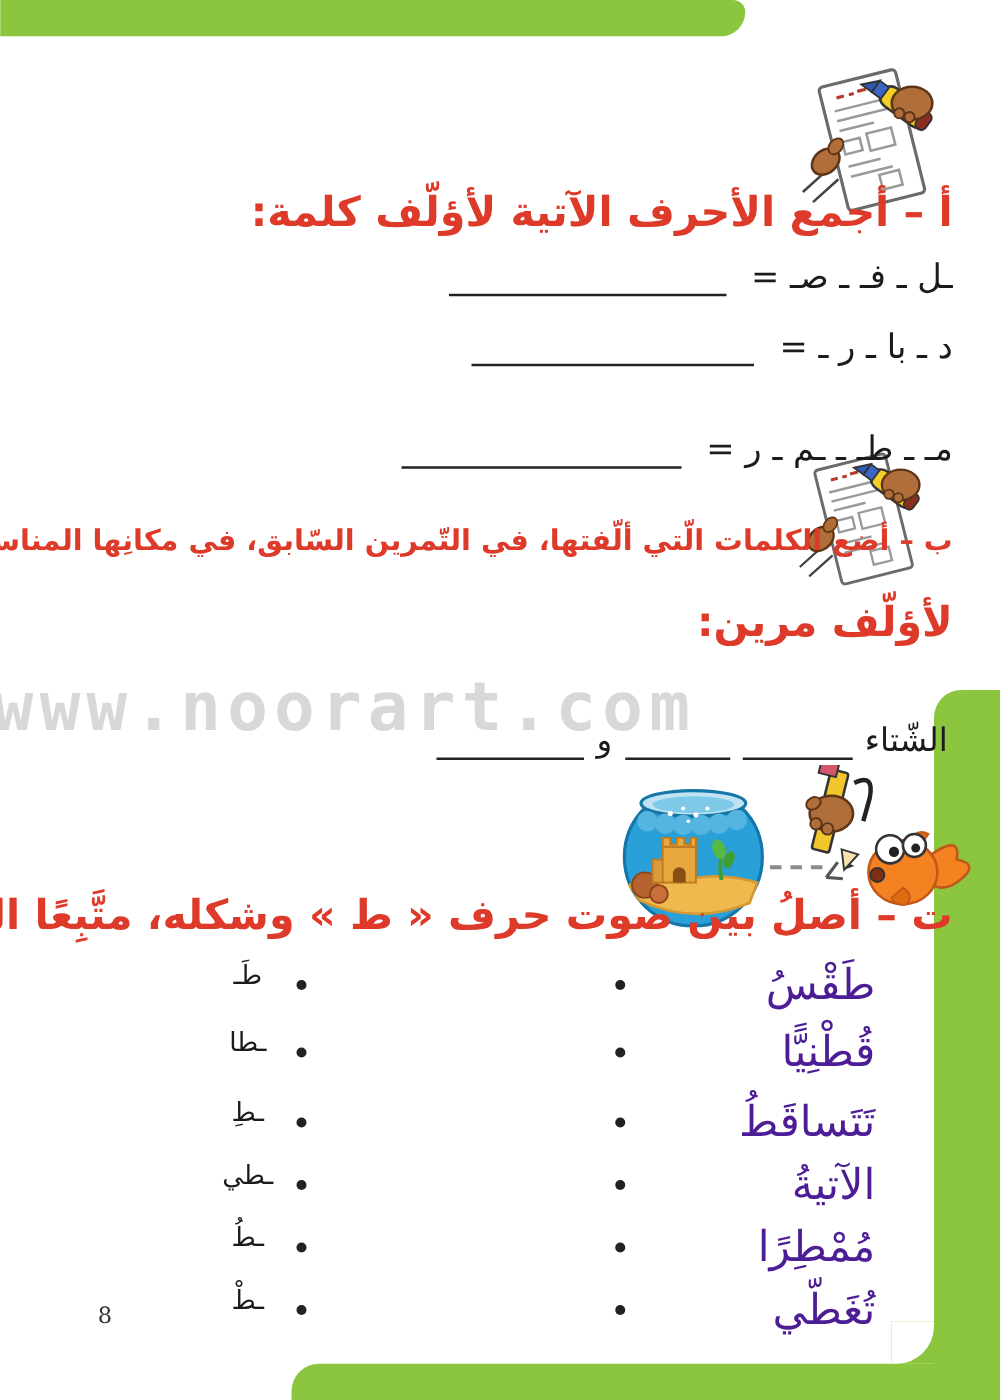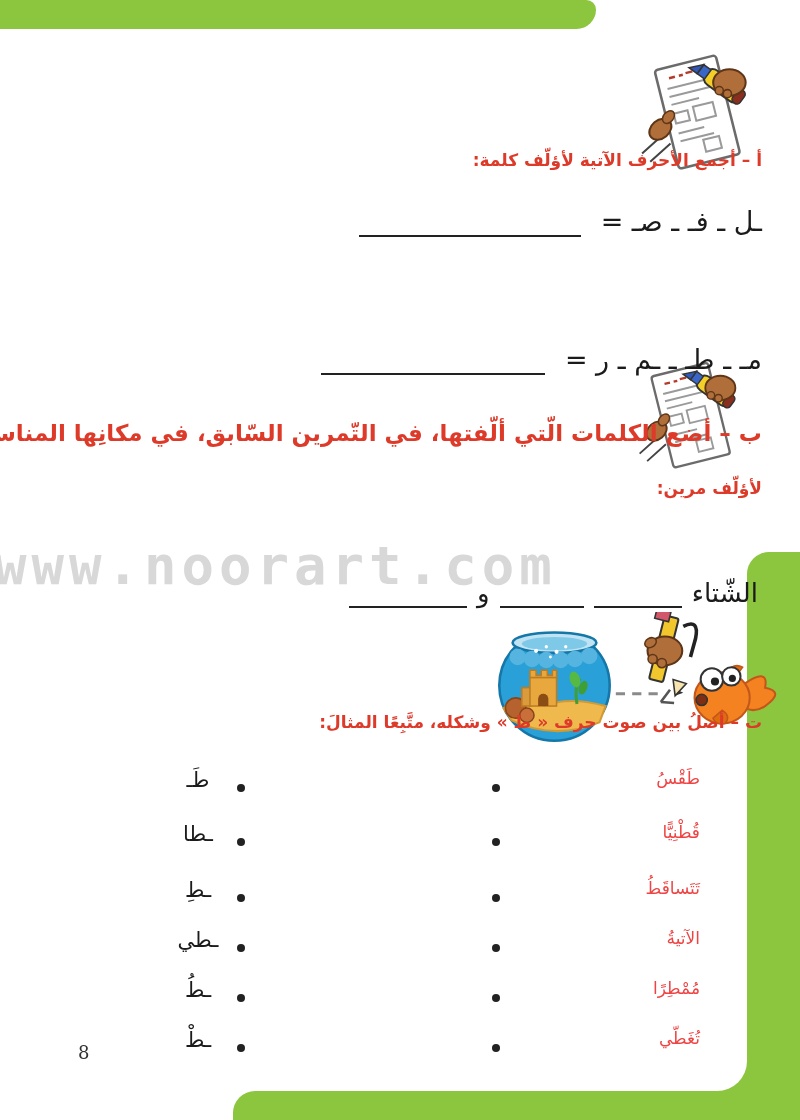--- a/index.html
+++ b/index.html
@@ -11,36 +11,36 @@
   .bar-top{position:absolute;left:0;top:0;width:596px;height:29px;background:var(--green);
            border-radius:0 14px 28px 0;z-index:3;}
   .band-right{position:absolute;right:0;top:552px;width:53px;height:568px;background:var(--green);
               border-top-left-radius:22px;z-index:3;}
   .band-bottom{position:absolute;right:0;bottom:0;left:233px;height:29px;background:var(--green);
                border-top-left-radius:22px;z-index:3;}
   .corner-patch{position:absolute;right:53px;bottom:29px;width:34px;height:34px;background:var(--green);z-index:3;}
   .corner-mask{position:absolute;right:53px;bottom:29px;width:34px;height:34px;background:#fff;
                border-bottom-left-radius:0;border-radius:0 0 30px 0;z-index:3;}
   
-  .heading{position:absolute;right:38px;color:var(--red);font-size:17px;font-weight:bold;
+  .heading{position:absolute;right:38px;color:var(--red);font-size:33px;font-weight:bold;
            white-space:nowrap;z-index:5;}
   
   .letter-line{position:absolute;right:38px;display:flex;align-items:flex-end;gap:20px;
                font-size:27px;color:#1b1b1b;z-index:5;}
   .blank{display:inline-block;border-bottom:2.5px solid #222;height:24px;}
   
   .sentence{position:absolute;right:42px;display:flex;align-items:flex-end;gap:10px;
             font-size:26px;color:#1b1b1b;z-index:5;}
   
   .watermark{position:absolute;top:534px;left:-6px;width:812px;z-index:1;
              font-family:"DejaVu Sans Mono",monospace;font-size:54px;font-weight:bold;
              color:#d8d8d8;letter-spacing:5px;white-space:nowrap;direction:ltr;overflow:hidden;}
   
   .match-row{position:absolute;left:0;width:800px;height:46px;z-index:5;}
-  .match-word{position:absolute;right:100px;top:0;font-size:17px;color:#ef4444;white-space:nowrap;}
+  .match-word{position:absolute;right:100px;top:0;font-size:34px;color:#4c1d95;white-space:nowrap;}
   .match-form{position:absolute;left:158px;top:0;width:80px;text-align:center;
               font-size:21px;color:#1b1b1b;white-space:nowrap;}
   .dot{position:absolute;top:16px;width:8px;height:8px;border-radius:50%;background:#222;}
   .dot-r{left:492px;}
   .dot-l{left:237px;}
   .page-number{position:absolute;left:78px;top:1042px;font-family:"DejaVu Serif",serif;
                font-size:18px;color:#333;z-index:5;direction:ltr;}
   .illus{position:absolute;z-index:4;}
 </style>
 </head>
@@ -79,20 +79,24 @@
       <ellipse cx="92" cy="34" rx="16" ry="13" fill="#b06f3a" stroke="#5e3517" stroke-width="2"></ellipse>
       <circle cx="82" cy="42" r="4" fill="#b06f3a" stroke="#5e3517" stroke-width="1.5"></circle>
       <circle cx="90" cy="45" r="4" fill="#b06f3a" stroke="#5e3517" stroke-width="1.5"></circle>
     </svg>
   </div>
 
   <div class="heading" style="top:150px;">أ – أجمع الأحرف الآتية لأؤلّف كلمة:</div>
   <div class="letter-line" style="top:206px;">
     <span>ـل ـ فـ ـ صـ =</span>
     <span class="blank" style="width:222px;"></span>
+  </div>
+  <div class="letter-line" style="top:262px;">
+    <span>د ـ با ـ ر ـ =</span>
+    <span class="blank" style="width:226px;"></span>
   </div>
   <div class="letter-line" style="top:318px;margin-top:26px;">
     <span>مـ ـ طـ ـ ـم ـ ر =</span>
     <span class="blank" style="width:224px;"></span>
   </div>
 
   <div class="illus" style="left:632px;top:356px;width:126px;height:122px;">
     <svg width="126" height="122" viewBox="0 0 130 130">
       <g transform="rotate(-14 65 65)">
         <rect x="30" y="12" width="62" height="100" rx="3" fill="#fff" stroke="#6b6b6b" stroke-width="2.5"></rect>

